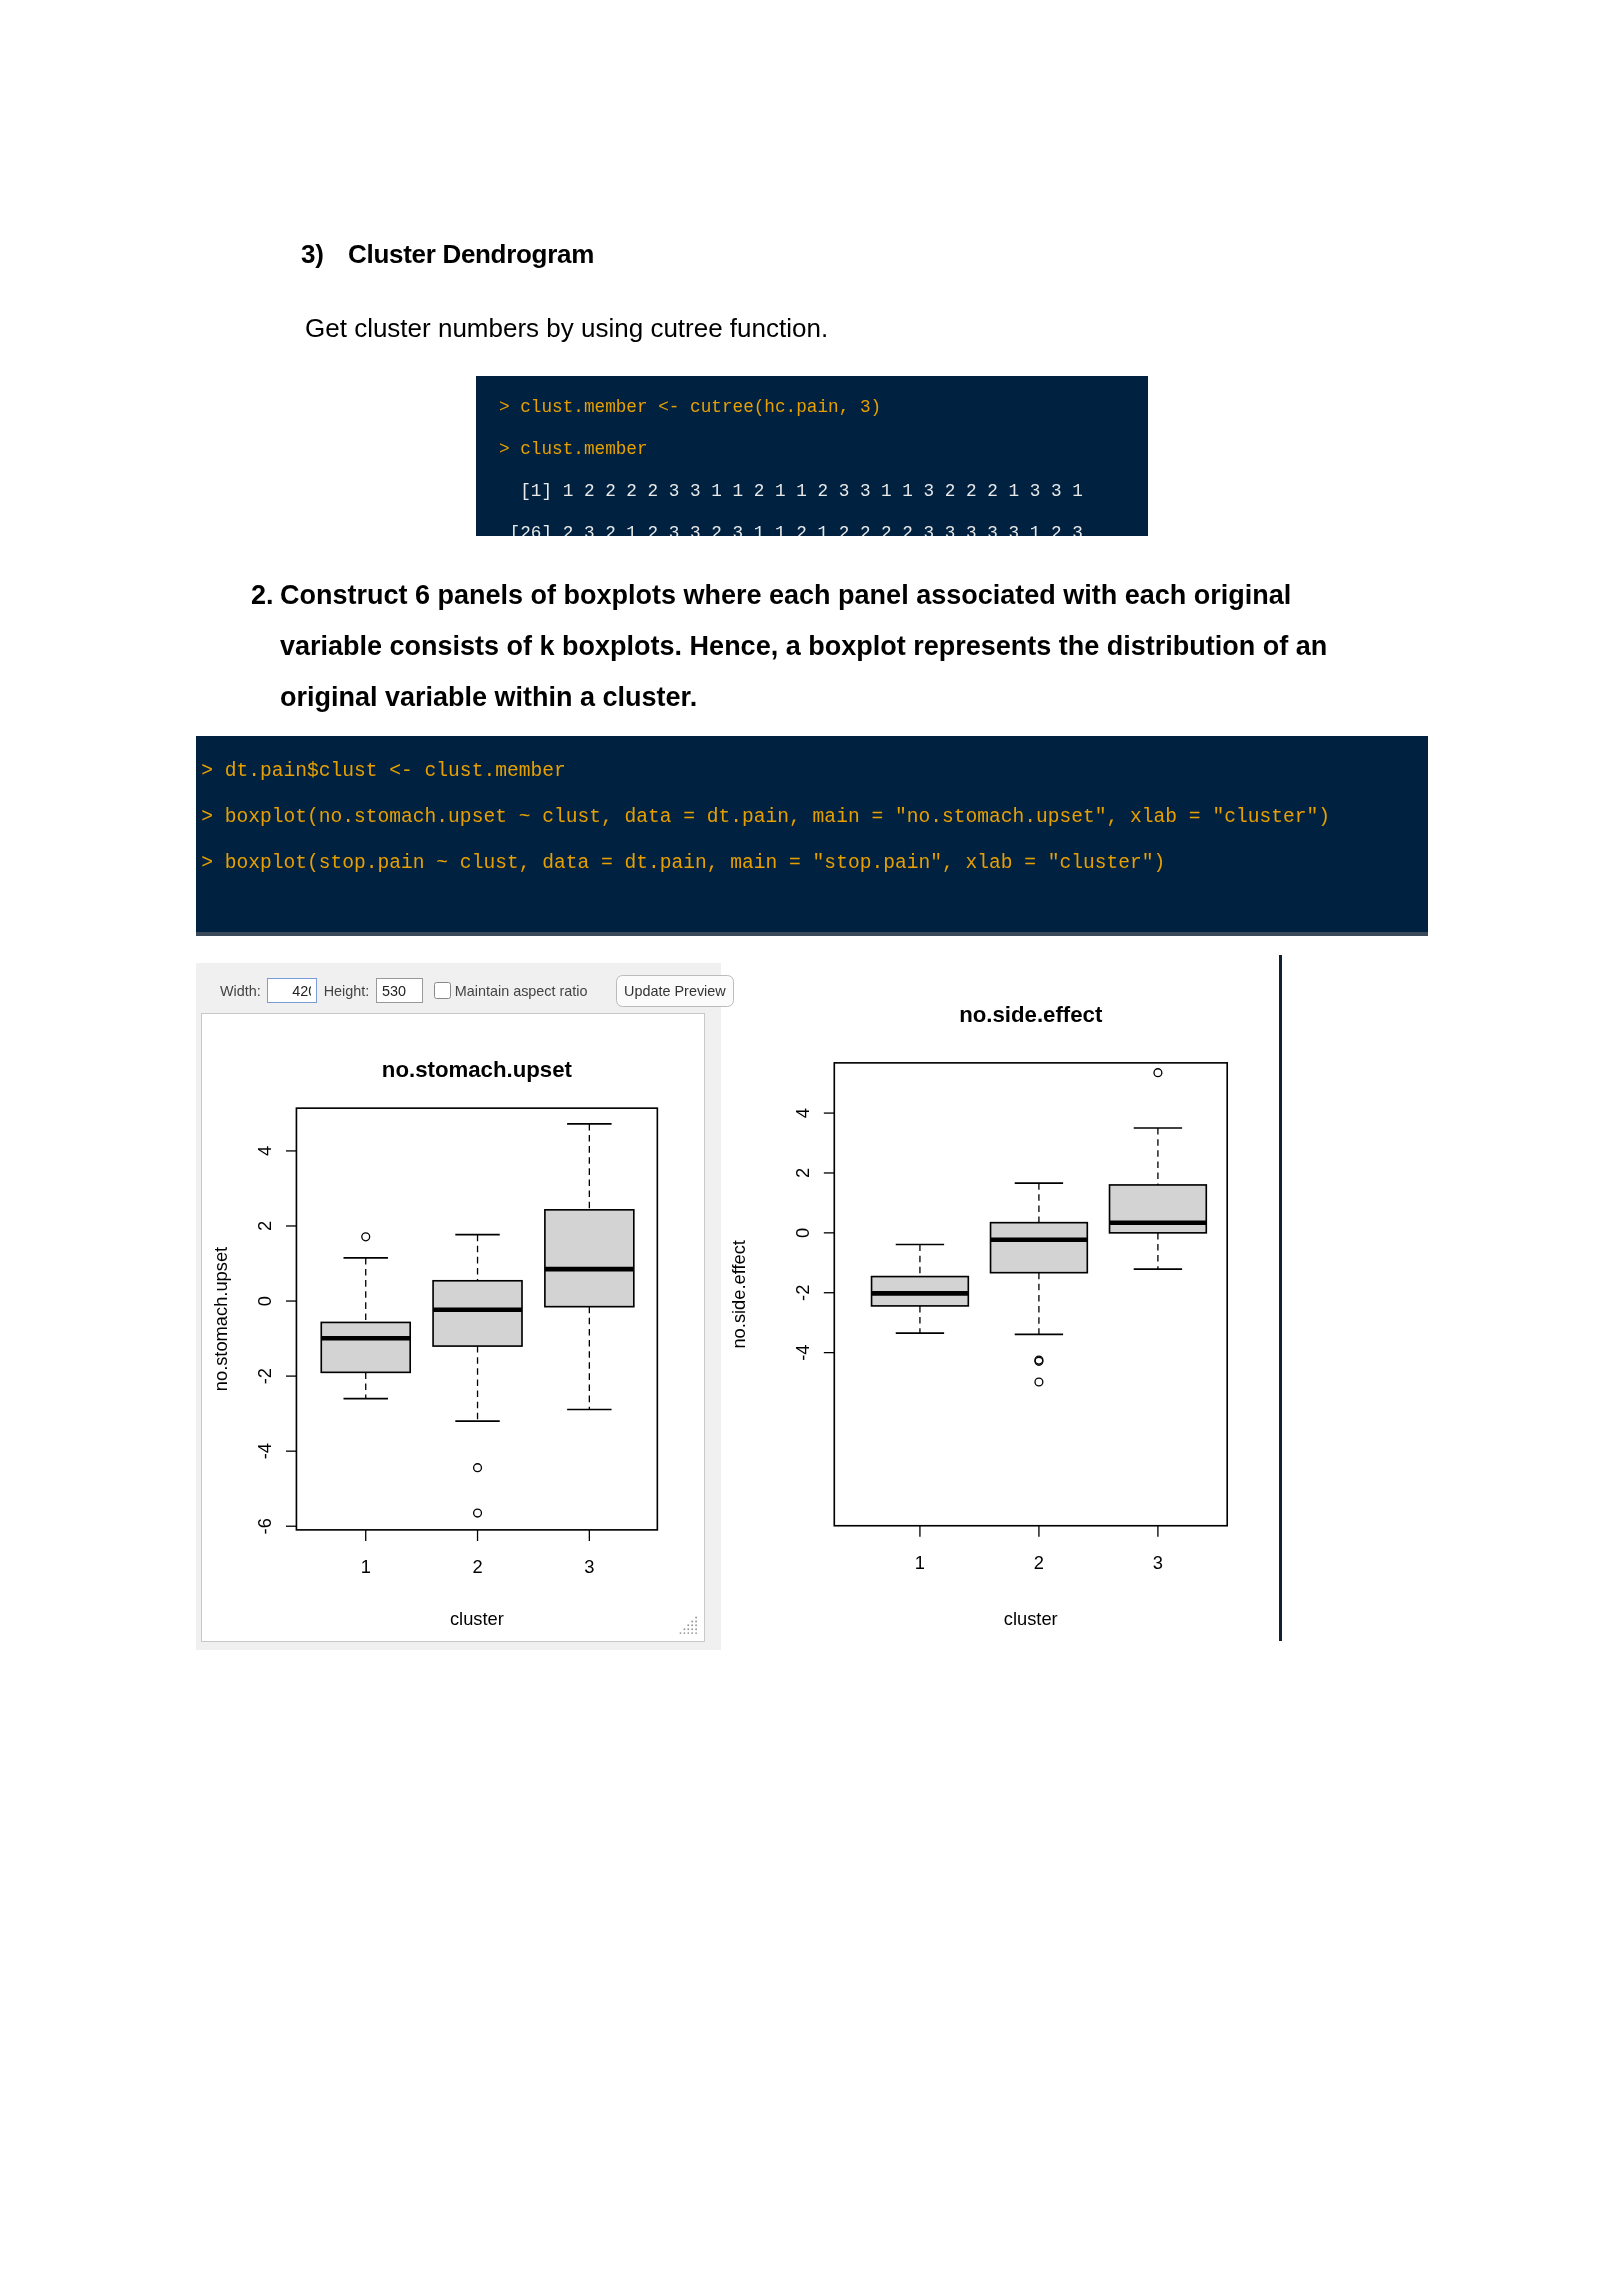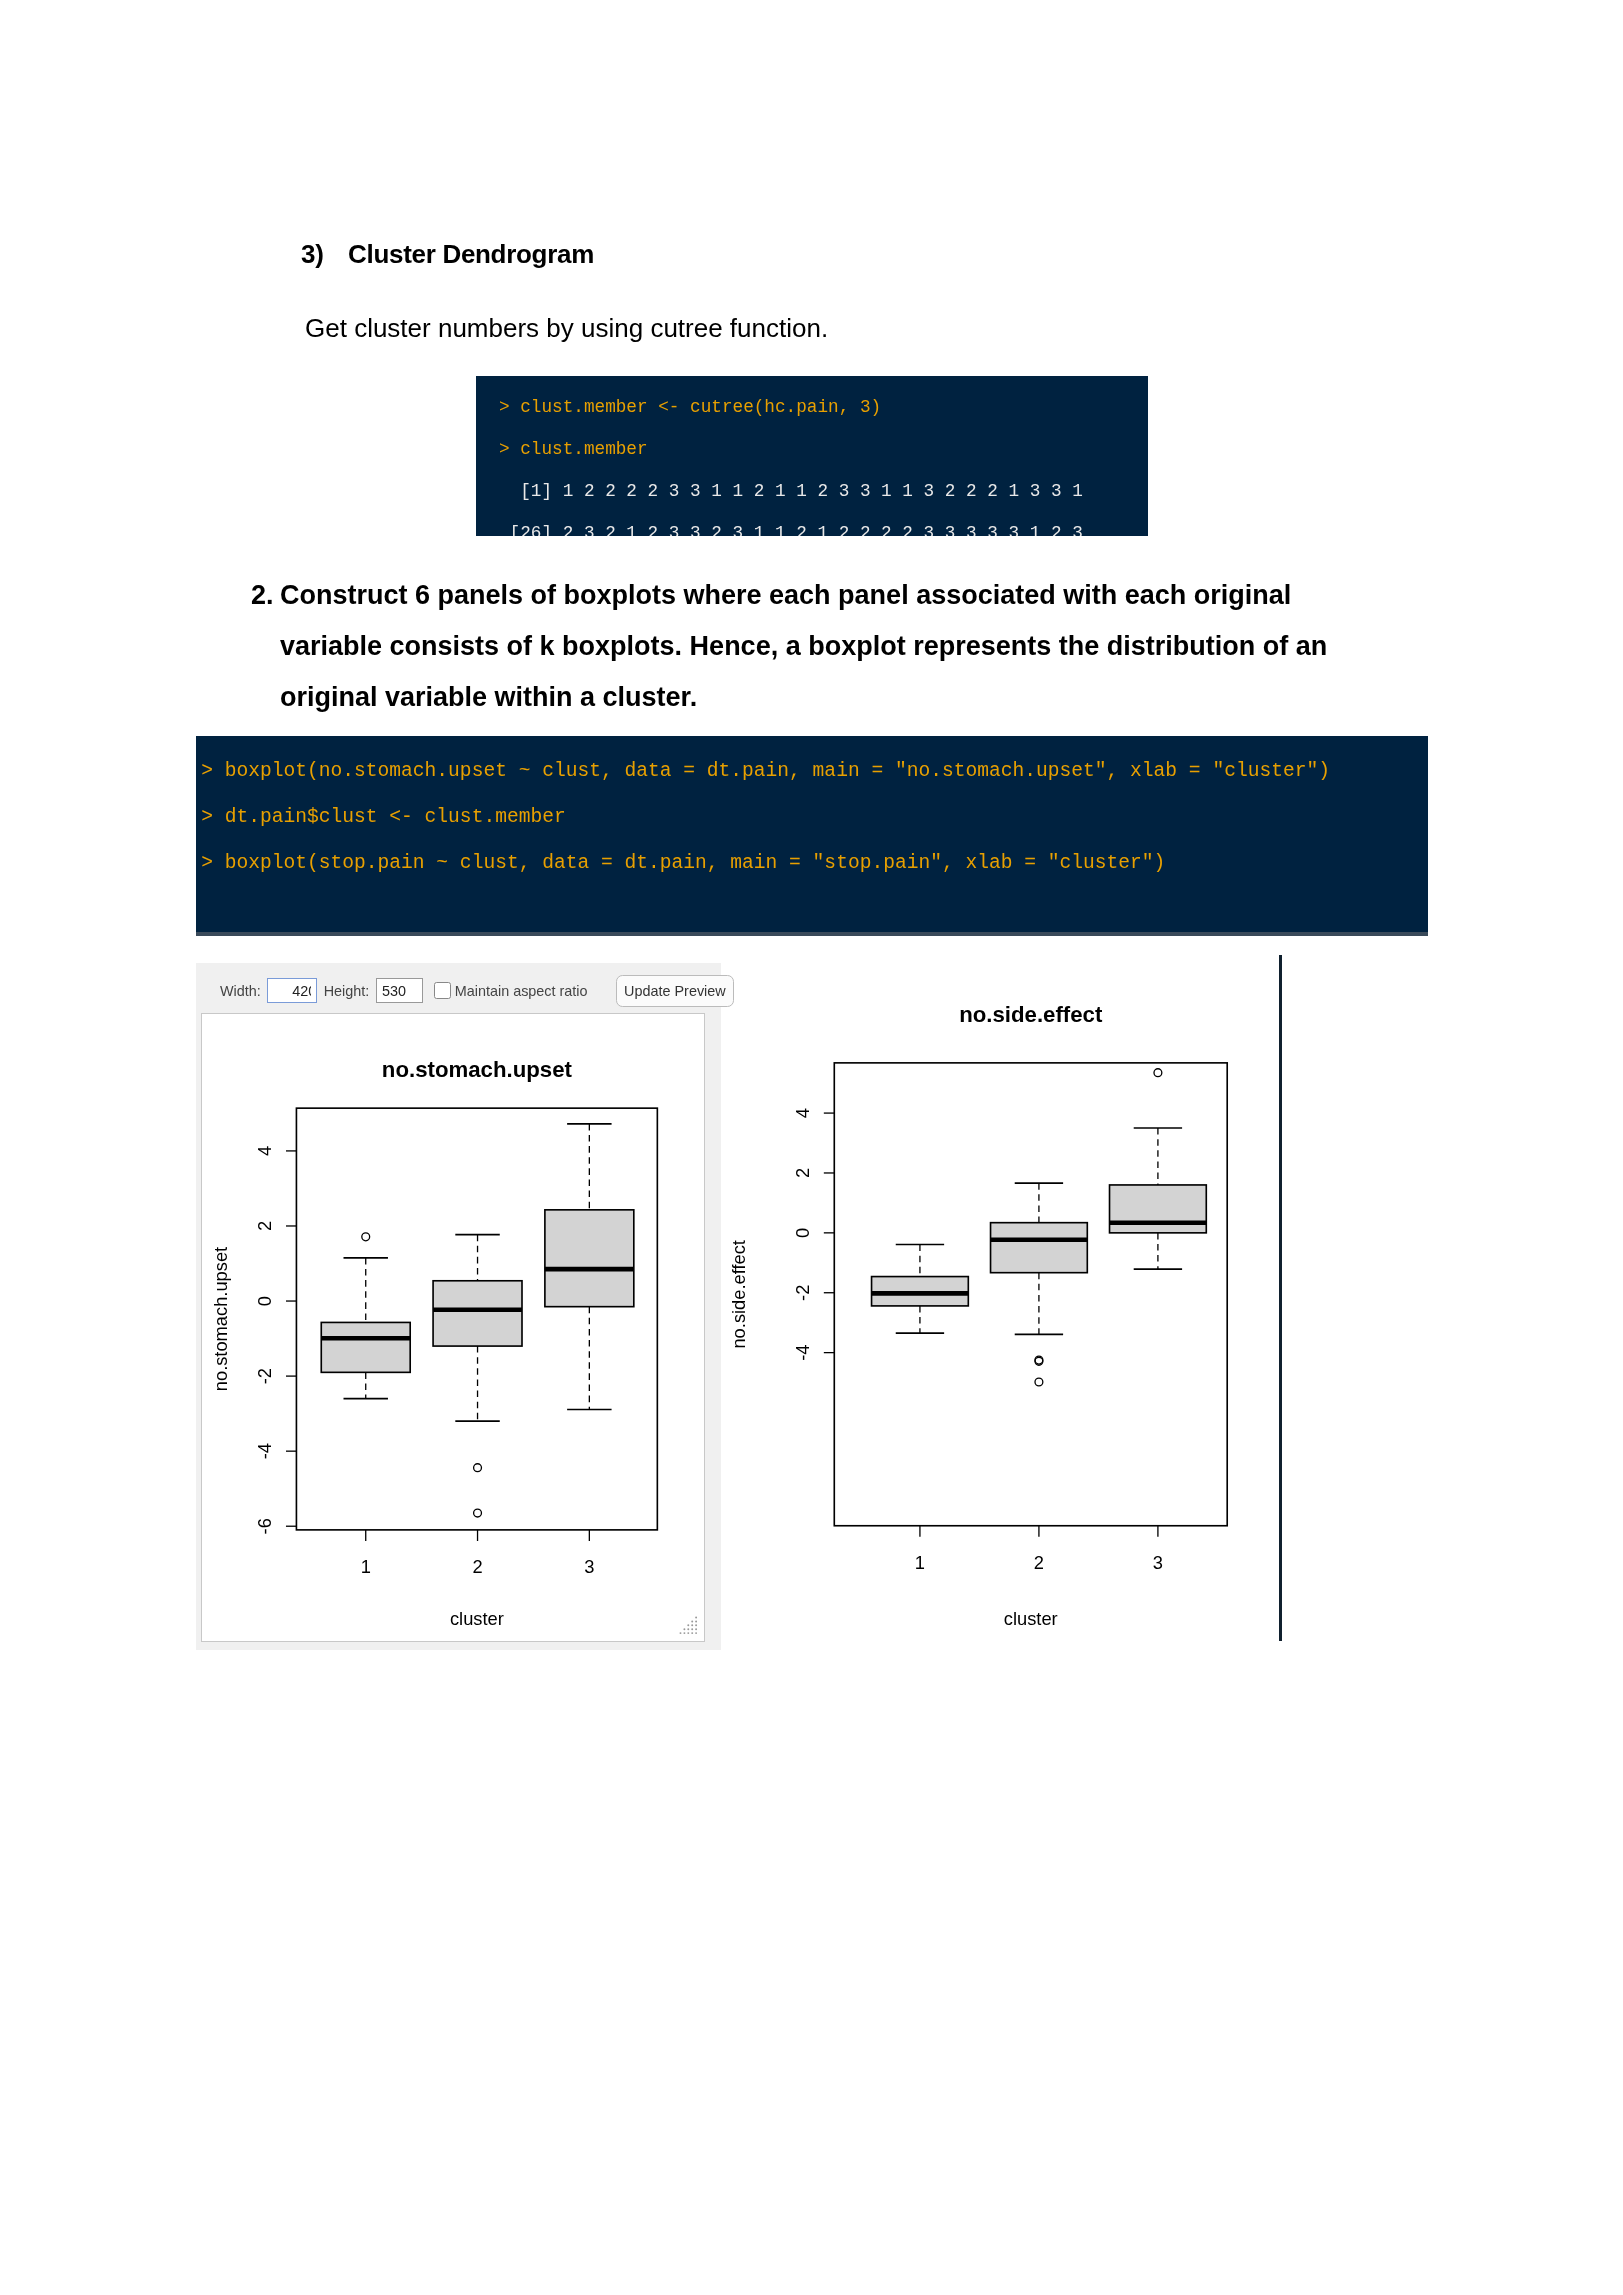--- a/index.html
+++ b/index.html
@@ -46,22 +46,22 @@
 </div>
 
 <div class="abs q2">
   <span class="num">2.</span>
   <span class="txt">Construct 6 panels of boxplots where each panel associated with each original</span>
   <span class="txt">variable consists of k boxplots. Hence, a boxplot represents the distribution of an</span>
   <span class="txt">original variable within a cluster.</span>
 </div>
 
 <div class="abs term term2">
+<div>&gt; dt.pain$clust &lt;- clust.member</div>
 <div>&gt; boxplot(no.stomach.upset ~ clust, data = dt.pain, main = "no.stomach.upset", xlab = "cluster")</div>
-<div>&gt; dt.pain$clust &lt;- clust.member</div>
 <div>&gt; boxplot(stop.pain ~ clust, data = dt.pain, main = "stop.pain", xlab = "cluster")</div>
 
 
 
 
 </div>
 
 <div class="abs panel">
   <div class="toolbar">
     <span>Width:</span>

